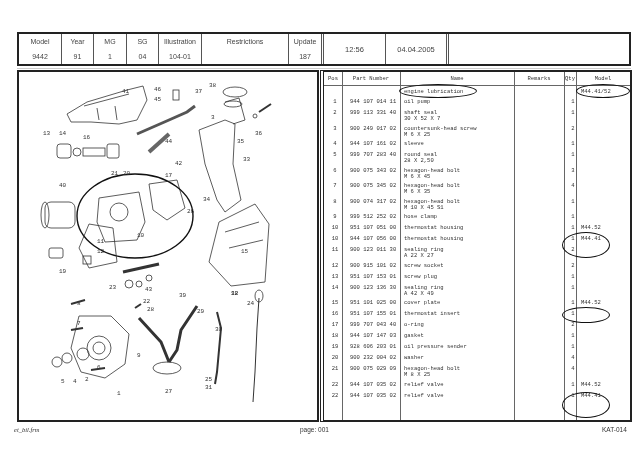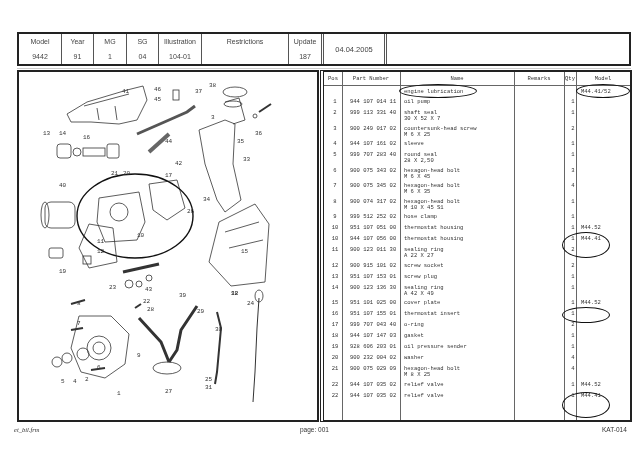--- a/index.html
+++ b/index.html
@@ -68,20 +68,23 @@
     <span>Illustration</span>
     <span>104-01</span>
   </div>
   <div class="hcell" style="width:87px">
     <span>Restrictions</span>
     <span>&nbsp;</span>
   </div>
   <div class="hcell dbl" style="width:35px">
     <span>Update</span>
     <span>187</span>
+  </div>
+  <div class="hcell center" style="width:62px">
+    <span>12:56</span>
   </div>
   <div class="hcell center dbl" style="width:63px">
     <span>04.04.2005</span>
   </div>
 </div>
 <div class="hdr-underline"></div>
 
 <div class="diag">
   <svg width="302" height="352" viewBox="0 0 302 352">
     <g fill="none" stroke="#333" stroke-width="0.8">

